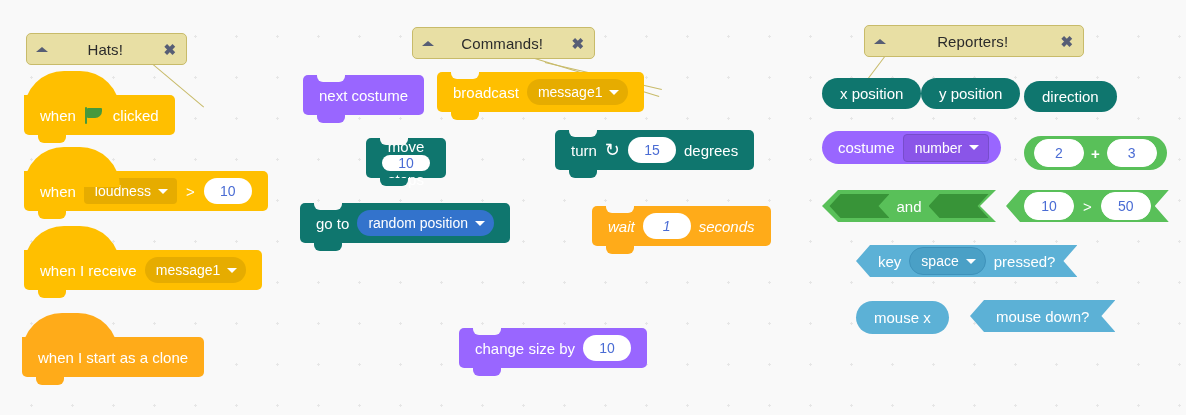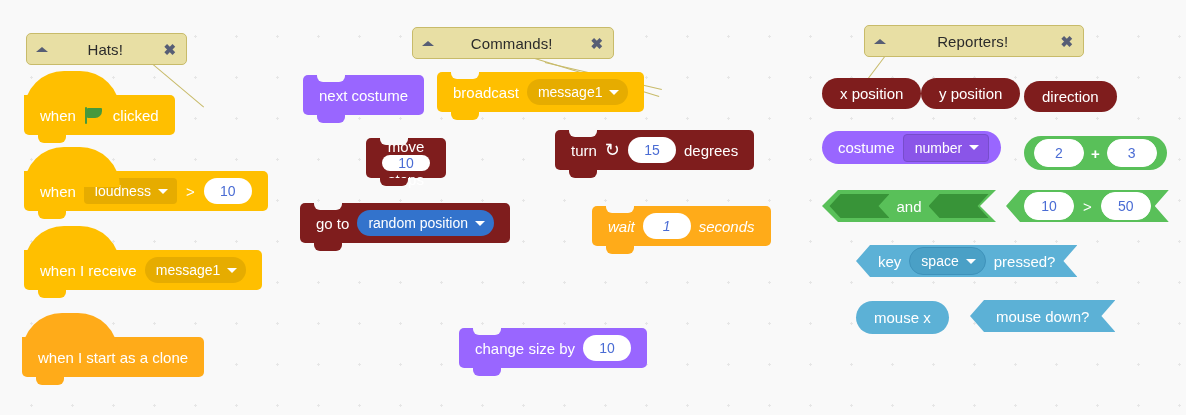--- a/index.html
+++ b/index.html
@@ -125,21 +125,21 @@
     clip-path:polygon(11px 0, 100% 0, calc(100% - 11px) 50%, 100% 100%, 11px 100%, 0 50%);
   }
 
   
   .c-events{background:#ffbf00;}
   .c-events .dropdown{background:#e6ac00;}
   .c-control{background:#ffab19;}
   .c-control .dropdown{background:#e69a16;}
   .c-looks{background:#9966ff;}
   .c-looks .dropdown{background:#8a55e8;border:1px solid #774dcb;}
-  .c-motion{background:#7f1d1d;}
+  .c-motion{background:#0f766e;}
   .c-motion .dropdown{background:#3373cc;}
   .c-operators{background:#59c059;}
   .c-sensing{background:#5cb1d6;}
   .c-sensing .dropdown{background:#4aa0c6;border:1px solid #3f92ba;}
 
   .gt{padding:0 5px;color:#fff;font-size:15px;}
   .plus{padding:0 3px;color:#fff;font-size:15px;font-weight:bold;}
 
   .flag{display:inline-block;margin:0 5px;position:relative;width:19px;height:17px;}
   .flag .pole{position:absolute;left:0;top:0;width:2.5px;height:17px;background:#45993d;border-radius:1px;}
@@ -156,21 +156,21 @@
   <div class="connector" style="left:535px;top:58px;width:130px;transform:rotate(17deg);"></div>
   <div class="connector" style="left:545px;top:62px;width:120px;transform:rotate(13deg);"></div>
   <div class="connector" style="left:885px;top:57px;width:60px;transform:rotate(127deg);"></div>
 
   <div class="comment" style="left:26px;top:33px;width:161px;">
     <span class="collapse"></span>
     <span class="ctitle">Hats!</span>
     <span class="closex">✖</span>
   </div>
 
-  <div class="comment" style="left:412px;top:27px;width:202px;">
+  <div class="comment" style="left:412px;top:27px;width:183px;">
     <span class="collapse"></span>
     <span class="ctitle">Commands!</span>
     <span class="closex">✖</span>
   </div>
 
   <div class="comment" style="left:864px;top:25px;width:220px;">
     <span class="collapse"></span>
     <span class="ctitle">Reporters!</span>
     <span class="closex">✖</span>
   </div>

